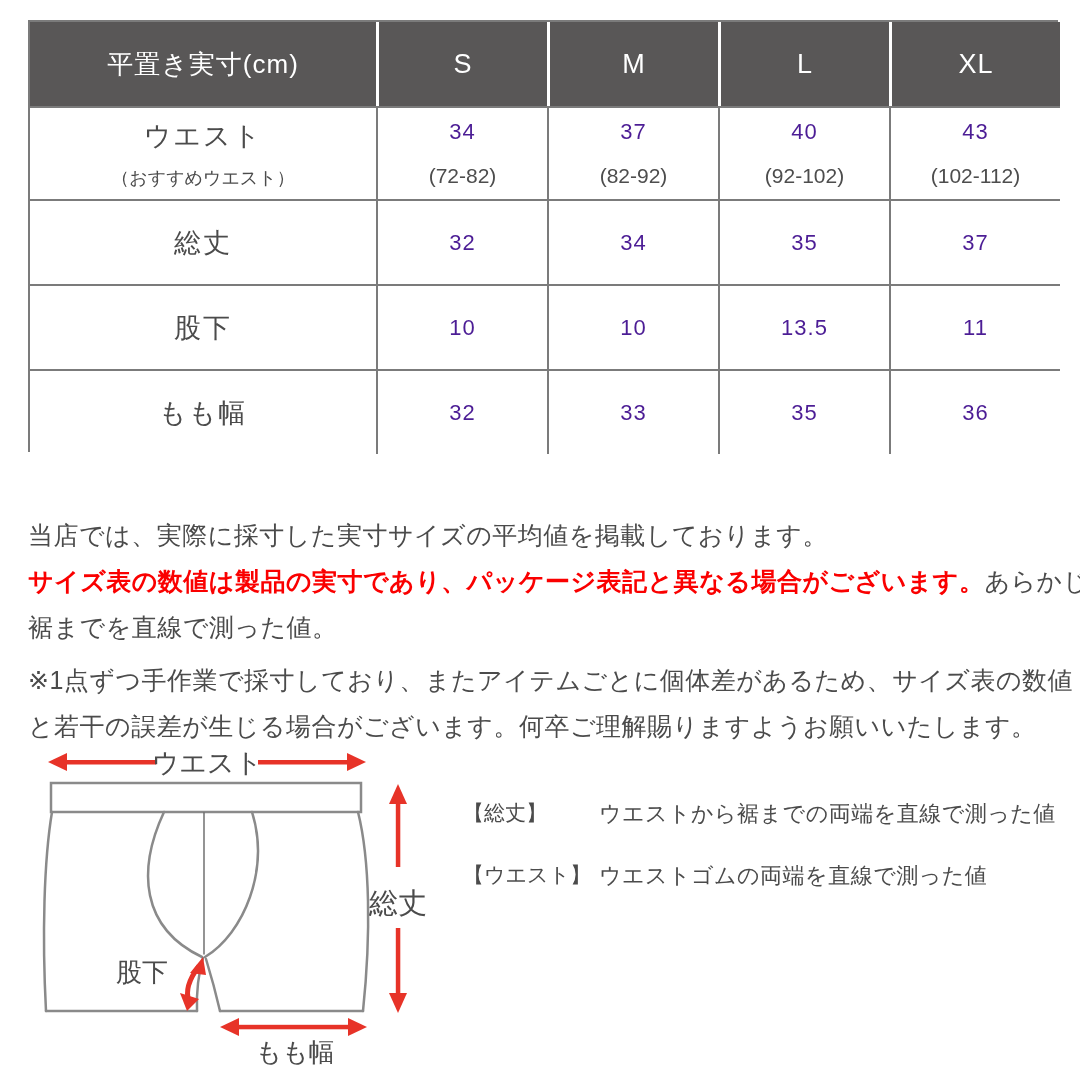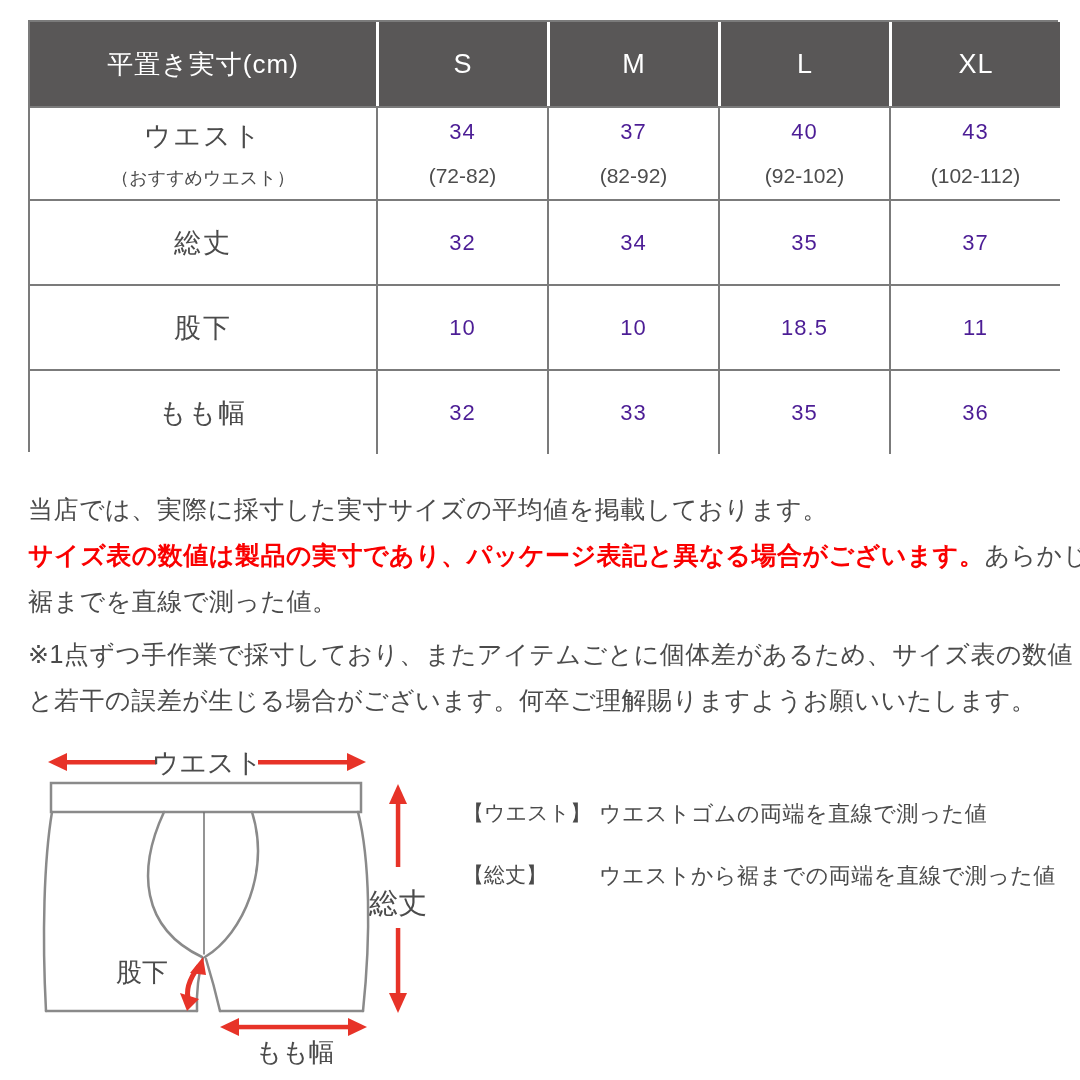--- a/index.html
+++ b/index.html
@@ -36,21 +36,21 @@
     border-left: 2px solid #7b7b7b;
     background: #fff;
   }
   .td.row-first { border-left: none; }
   .row-label { font-size: 27px; color: #4b4b4b; letter-spacing: 2px; }
   .row-sublabel { font-size: 18px; color: #4b4b4b; margin-top: 12px; letter-spacing: 0px; }
   .cell-num { font-size: 22px; color: #4c1d95; letter-spacing: 1px; }
   .cell-range { font-size: 21px; color: #4d4d4d; margin-top: 19px; }
 
   
-  .notes { position: absolute; left: 28px; top: 486px; width: 1034px; }
+  .notes { position: absolute; left: 28px; top: 512px; width: 1034px; }
   .note-line { font-size: 25px; line-height: 46px; color: #4b4b4b; letter-spacing: 0.5px; white-space: nowrap; }
   .red-bold { color: #fa0000; font-weight: bold; }
   .para2 { margin-top: 7px; }
 
   
   .diagram-svg { position: absolute; left: 20px; top: 730px; }
 
   
   .legend { position: absolute; left: 463px; top: 799px; width: 605px; }
   .legend-row { display: flex; align-items: flex-start; height: 62px; }
@@ -110,21 +110,21 @@
     <div class="td row-first">
       <div class="row-label">股下</div>
     </div>
     <div class="td">
         <div class="cell-num">10</div>
       </div>
     <div class="td">
         <div class="cell-num">10</div>
       </div>
     <div class="td">
-        <div class="cell-num">18.5</div>
+        <div class="cell-num">13.5</div>
       </div>
     <div class="td">
         <div class="cell-num">11</div>
       </div>
 
     <div class="td row-first">
       <div class="row-label">もも幅</div>
     </div>
     <div class="td">
         <div class="cell-num">32</div>
@@ -189,22 +189,22 @@
     <g fill="#e73328" stroke="none">
       <polygon points="200,297 219,288 219,306"></polygon>
       <rect x="216" y="294.8" width="113" height="4.5"></rect>
       <polygon points="347,297 328,288 328,306"></polygon>
     </g>
     <text x="275" y="331" text-anchor="middle" font-size="26" fill="#4b4b4b">もも幅</text>
   </svg>
 
   <div class="legend">
     <div class="legend-row">
+      <div class="legend-term">【総丈】</div>
+      <div class="legend-desc">ウエストから裾までの両端を直線で測った値</div>
+    </div>
+    <div class="legend-row">
       <div class="legend-term">【ウエスト】</div>
       <div class="legend-desc">ウエストゴムの両端を直線で測った値</div>
     </div>
-    <div class="legend-row">
-      <div class="legend-term">【総丈】</div>
-      <div class="legend-desc">ウエストから裾までの両端を直線で測った値</div>
-    </div>
   </div>
 
 </div>
 
 </body></html>

